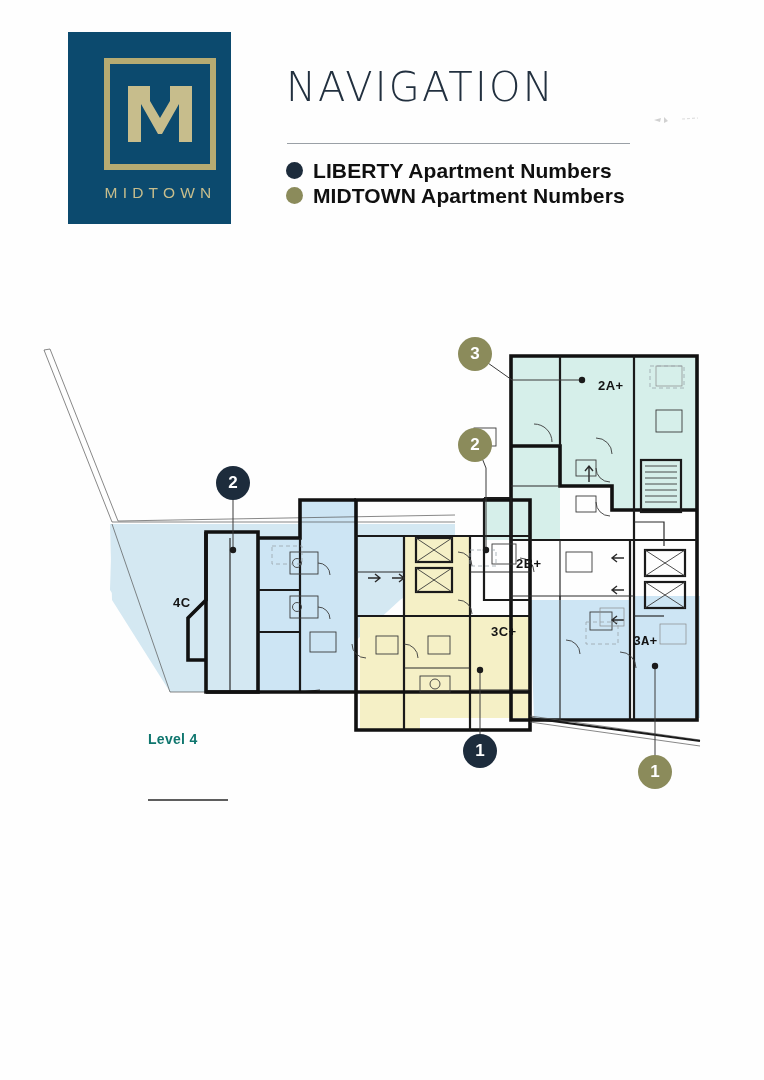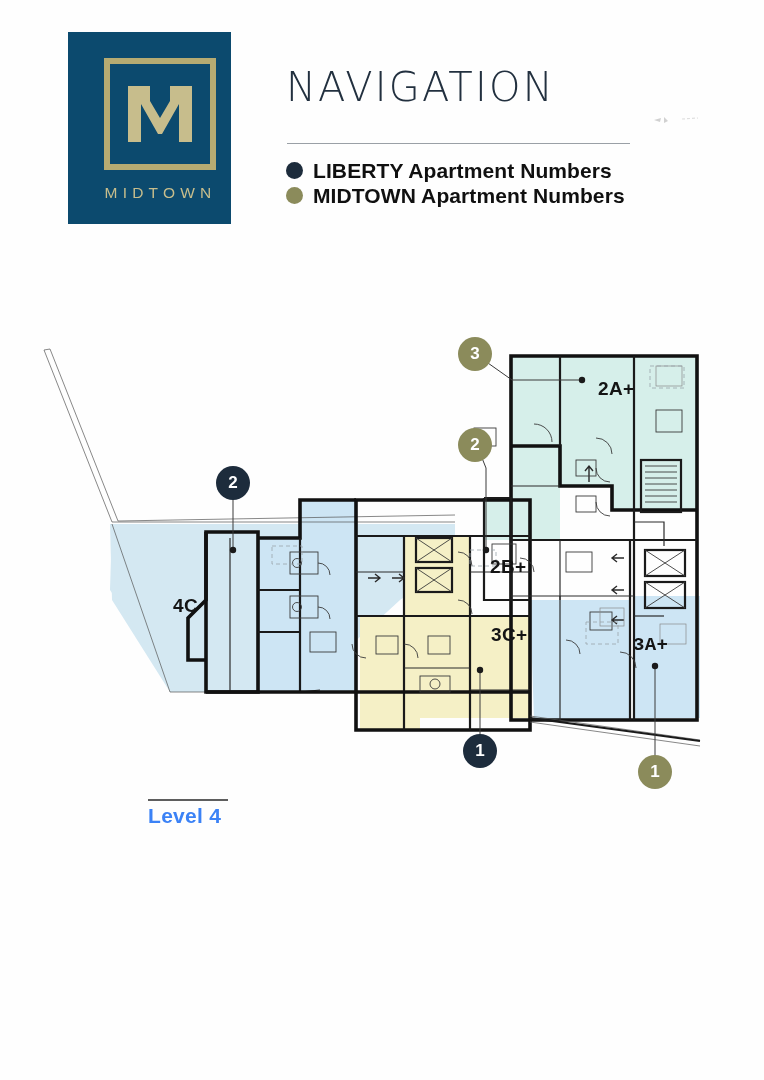--- a/index.html
+++ b/index.html
@@ -149,36 +149,36 @@
     font-weight: 700;
     font-family: "Liberation Sans", sans-serif;
     box-sizing: border-box;
   }
   .marker.liberty { background: #1d2c3c; }
   .marker.hudson  { background: #8b8b5b; }
 
   
   .unit-label {
     position: absolute;
-    font-size: 19px;
+    font-size: 13px;
     font-weight: 600;
     color: #141414;
     letter-spacing: 0.4px;
     white-space: nowrap;
     font-family: "Liberation Sans", sans-serif;
   }
 
   
   .level-caption {
     position: absolute;
     left: 148px;
-    top: 804px;
-    font-size: 21px;
+    top: 731px;
+    font-size: 14px;
     font-weight: 600;
-    color: #3b82f6;
+    color: #0f766e;
     letter-spacing: 0.3px;
   }
   .level-rule {
     position: absolute;
     left: 148px;
     top: 799px;
     width: 80px;
     height: 1.6px;
     background: #5e5e5e;
   }
@@ -404,21 +404,21 @@
         <circle cx="480" cy="370" r="3.2" fill="#1a1a1a"></circle>
 
         <path class="leader" d="M655 472 L655 368"></path>
         <circle cx="655" cy="366" r="3.2" fill="#1a1a1a"></circle>
       </g>
 
     </svg>
   </div>
 
   <div class="unit-label" style="left:598px; top:378px;">2A+</div>
-  <div class="unit-label" style="left:490px; top:556px;text-align:right;">2B+</div>
+  <div class="unit-label" style="left:516px; top:556px;text-align:right;">2B+</div>
   <div class="unit-label" style="left:477px; top:624px;margin-left:14px;">3C+</div>
   <div class="unit-label" style="left:633px; top:634px;font-family:Liberation Mono, monospace;">3A+</div>
   <div class="unit-label" style="left:173px; top:595px;text-align:right;">4C</div>
 
   <div class="marker hudson" style="left:458px; top:337px;">3</div>
   <div class="marker hudson" style="left:458px; top:428px;">2</div>
   <div class="marker liberty" style="left:216px; top:466px;">2</div>
   <div class="marker liberty" style="left:463px; top:734px;">1</div>
   <div class="marker hudson" style="left:638px; top:755px;">1</div>
 

